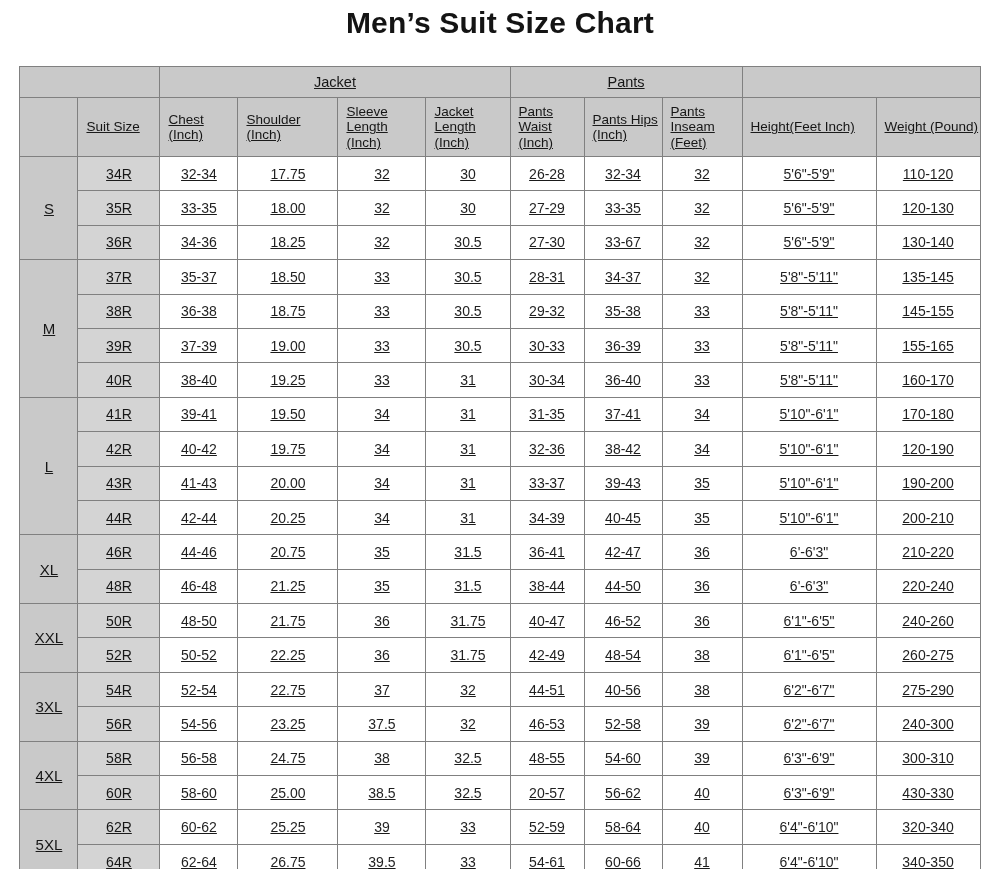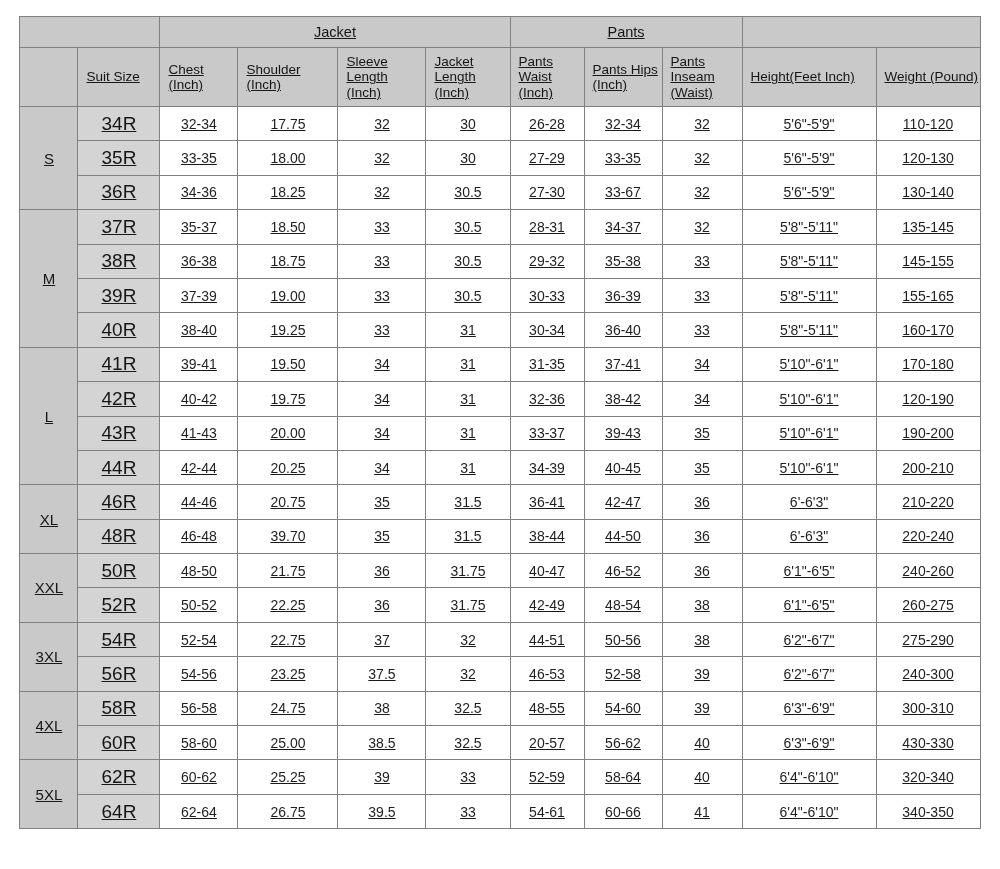--- a/index.html
+++ b/index.html
@@ -76,21 +76,21 @@
     background: #c9c9c9;
     font-weight: 700;
     font-size: 15px;
     color: #161616;
   }
   td.suit {
     background: #d4d4d4;
     font-weight: 700;
     text-align: left;
     padding-left: 8px;
-    font-size: 19px;
+    font-size: 14px;
     color: #161616;
   }
   td.val { background: #ffffff; }
   
   col.c-grp   { width: 58px; }
   col.c-suit  { width: 82px; }
   col.c-chest { width: 78px; }
   col.c-shoul { width: 100px; }
   col.c-sleev { width: 88px; }
   col.c-jackl { width: 84px; }
@@ -98,20 +98,21 @@
   col.c-hips  { width: 78px; }
   col.c-inseam{ width: 80px; }
   col.c-height{ width: 134px; }
   col.c-weight{ width: 104px; }
 </style>
 </head>
 <body>
 
 <div class="page">
 
+  <div class="chart-title">Men’s Suit Size Chart</div>
 
   <table class="size-chart">
     <colgroup>
       <col class="c-grp">
         <col class="c-suit">
         <col class="c-chest">
         <col class="c-shoul">
       <col class="c-sleev">
         <col class="c-jackl">
         <col class="c-waist">
@@ -129,21 +130,21 @@
         </tr>
       <tr id="column-header-row">
           <th class="colhead"></th>
           <th class="colhead left">Suit Size</th>
           <th class="colhead left">Chest (Inch)</th>
           <th class="colhead left">Shoulder (Inch)</th>
           <th class="colhead left">Sleeve Length (Inch)</th>
           <th class="colhead left">Jacket Length (Inch)</th>
           <th class="colhead left">Pants Waist (Inch)</th>
           <th class="colhead left">Pants Hips (Inch)</th>
-          <th class="colhead left">Pants Inseam (Waist)</th>
+          <th class="colhead left">Pants Inseam (Feet)</th>
           <th class="colhead left">Height(Feet Inch)</th>
           <th class="colhead left">Weight (Pound)</th>
         </tr>
     </thead>
     <tbody id="table-body">
         <tr>
           <td class="grpcell" rowspan="3">S</td>
           <td class="suit">34R</td>
           <td class="val">32-34</td>
           <td class="val">17.75</td>
@@ -286,21 +287,21 @@
           <td class="val">31.5</td>
           <td class="val">36-41</td>
           <td class="val">42-47</td>
           <td class="val">36</td>
           <td class="val">6'-6'3"</td>
           <td class="val">210-220</td>
         </tr>
         <tr>
           <td class="suit">48R</td>
           <td class="val">46-48</td>
-          <td class="val">39.70</td>
+          <td class="val">21.25</td>
           <td class="val">35</td>
           <td class="val">31.5</td>
           <td class="val">38-44</td>
           <td class="val">44-50</td>
           <td class="val">36</td>
           <td class="val">6'-6'3"</td>
           <td class="val">220-240</td>
         </tr>
         <tr>
           <td class="grpcell" rowspan="2">XXL</td>
@@ -328,21 +329,21 @@
           <td class="val">260-275</td>
         </tr>
         <tr>
           <td class="grpcell" rowspan="2">3XL</td>
           <td class="suit">54R</td>
           <td class="val">52-54</td>
           <td class="val">22.75</td>
           <td class="val">37</td>
           <td class="val">32</td>
           <td class="val">44-51</td>
-          <td class="val">50-56</td>
+          <td class="val">40-56</td>
           <td class="val">38</td>
           <td class="val">6'2"-6'7"</td>
           <td class="val">275-290</td>
         </tr>
         <tr>
           <td class="suit">56R</td>
           <td class="val">54-56</td>
           <td class="val">23.25</td>
           <td class="val">37.5</td>
           <td class="val">32</td>

